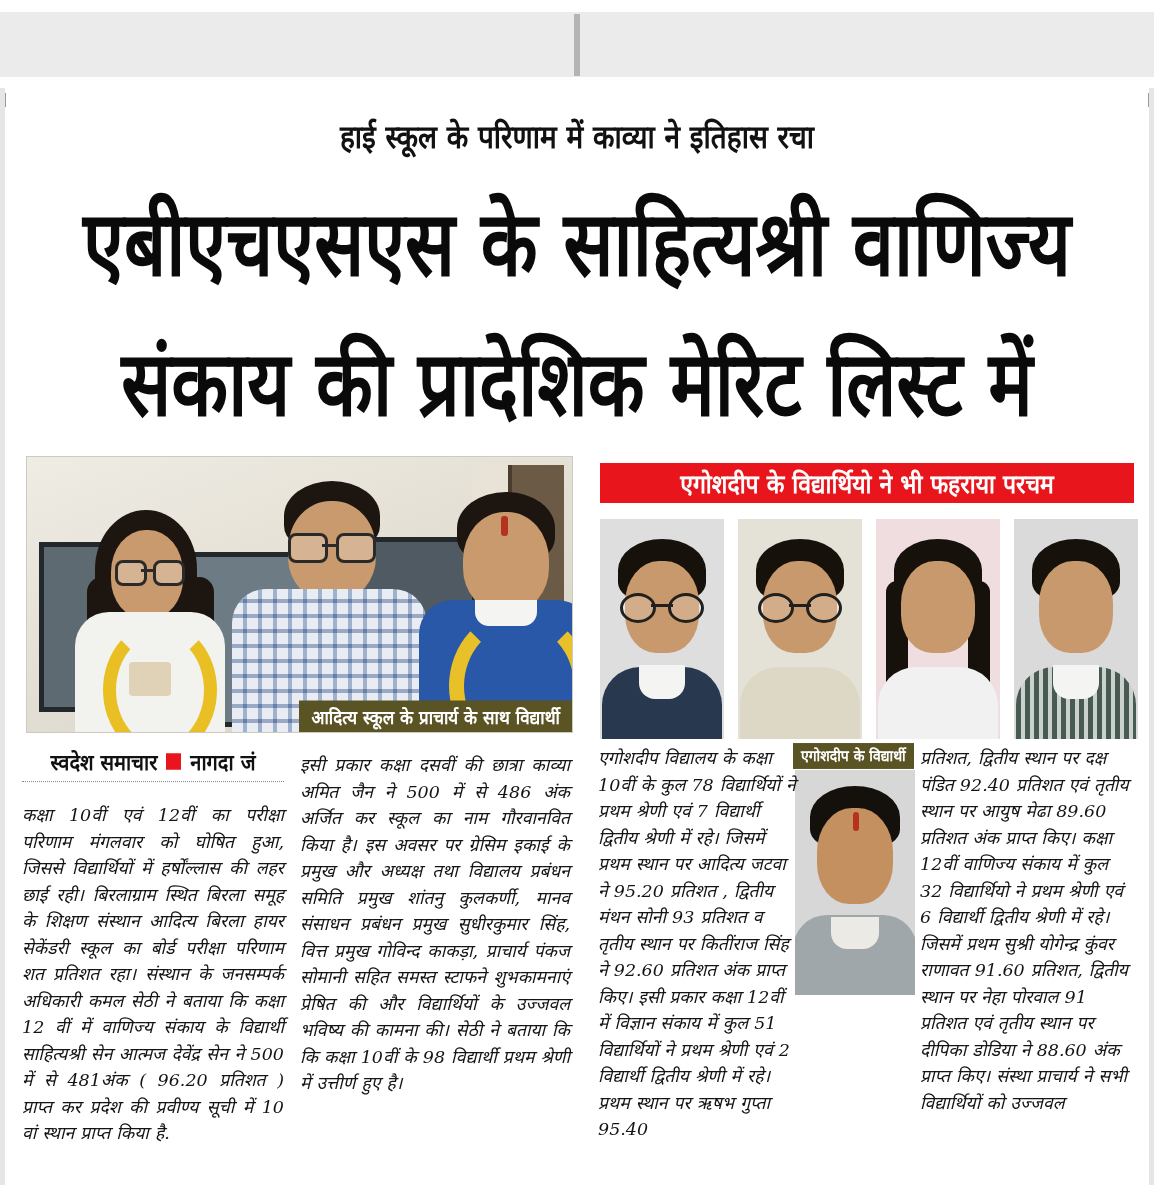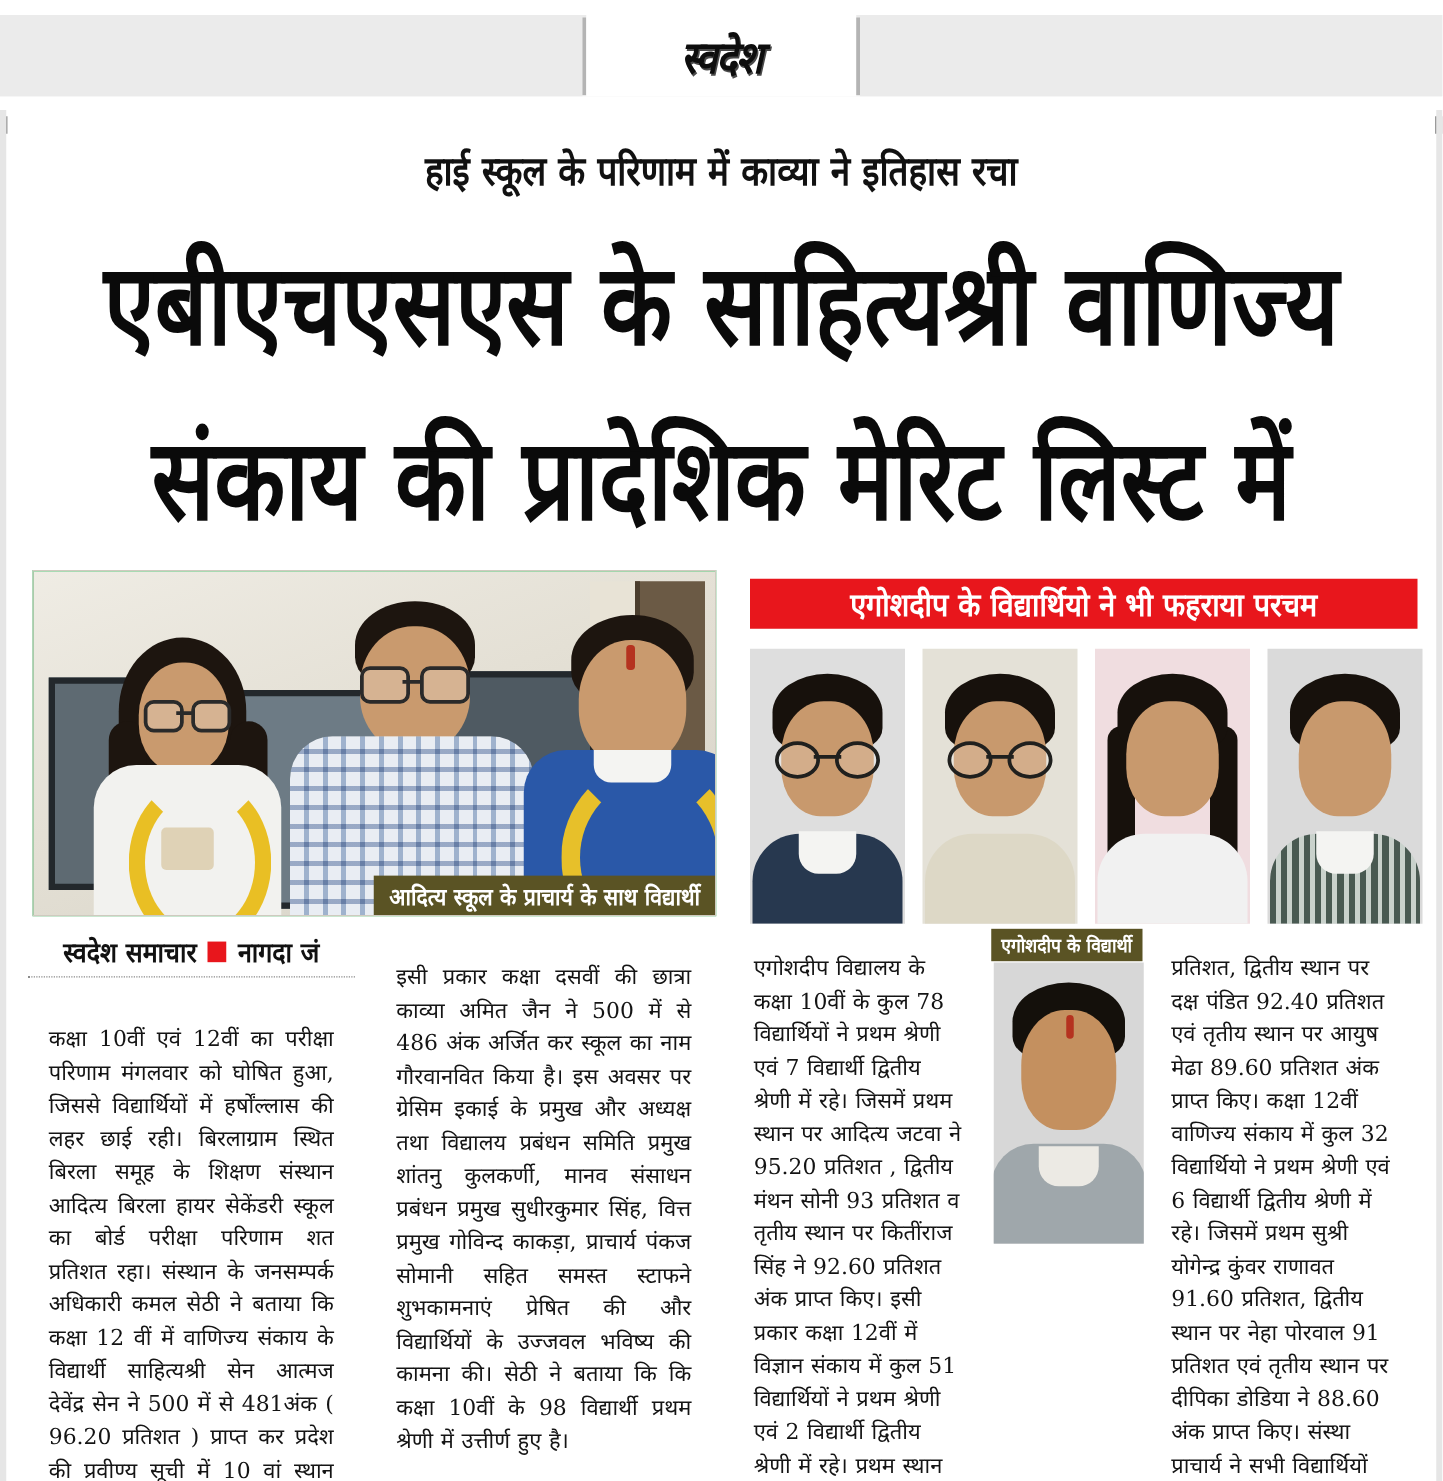--- a/index.html
+++ b/index.html
@@ -57,21 +57,21 @@
     font-family:"DejaVu Sans","Liberation Sans",sans-serif;
     font-weight:bold;color:#0a0a0a;
     white-space:nowrap;
   }
   .headline.l1{top:190px;font-size:74px;transform:scaleY(1.22);}
   .headline.l2{top:330px;font-size:74px;transform:scaleY(1.22);}
 
   
   .photo-main{
     position:absolute;left:26px;top:456px;width:545px;height:275px;
-    overflow:hidden;background:#22c55e;
+    overflow:hidden;background:#000000;
     border:1px solid #cfcabf;
   }
   .room-wall{position:absolute;inset:0;background:linear-gradient(160deg,#efece4 0%,#e4e0d5 45%,#d6d2c6 100%);}
   .frame-pic{position:absolute;background:#5e6a72;border:5px solid #23282c;}
   .fp1{left:12px;top:85px;width:70px;height:160px;}
   .fp2{left:160px;top:95px;width:145px;height:165px;background:#6d7b85;}
   .fp3{left:300px;top:80px;width:140px;height:180px;background:#4f5a62;}
   .door{position:absolute;right:8px;top:8px;width:52px;height:260px;background:#6b5a45;border-left:4px solid #4a3d2d;}
   .door .knob{position:absolute;left:4px;top:120px;width:8px;height:8px;border-radius:50%;background:#d8d0bd;}
   .wall-panel{position:absolute;right:60px;top:8px;width:40px;height:262px;background:#e8e3d6;}
@@ -214,37 +214,34 @@
   .col{
     position:absolute;
     font-family:"DejaVu Serif","Liberation Serif",serif;
     font-size:17.5px;
     line-height:26.5px;
     color:#141414;
     text-align:justify;
     text-justify:inter-word;
     word-spacing:0.5px;
   }
-  .col p{margin:17px;}
+  .col p{margin:0;font-style:italic;}
   .c1{left:22px;top:802px;width:262px;}
   .c2{left:300px;top:752px;width:270px;}
-  .c3{left:586px;top:745px;width:200px;}
+  .c3{left:598px;top:745px;width:200px;}
   .c4{left:920px;top:745px;width:214px;}
   .c3 p, .c4 p{text-align:left;}
   .c4 .flowpara{text-align:left;}
 </style>
 </head>
 <body>
 
 <div class="masthead">
   <div class="left-fill"></div>
   <div class="rule"></div>
-  <div class="plate">
-    <span class="masthead-logo">स्वदेश</span>
-  </div>
   <div class="rule"></div>
   <div class="right-fill"></div>
 </div>
 <div class="tick l"></div>
 <div class="tick r"></div>
 <div class="edge-strip l"></div>
 <div class="edge-strip r"></div>
 
 <div class="kicker">हाई स्कूल के परिणाम में काव्या ने इतिहास रचा</div>
 <div class="headline l1">एबीएचएसएस के साहित्यश्री वाणिज्य</div>

